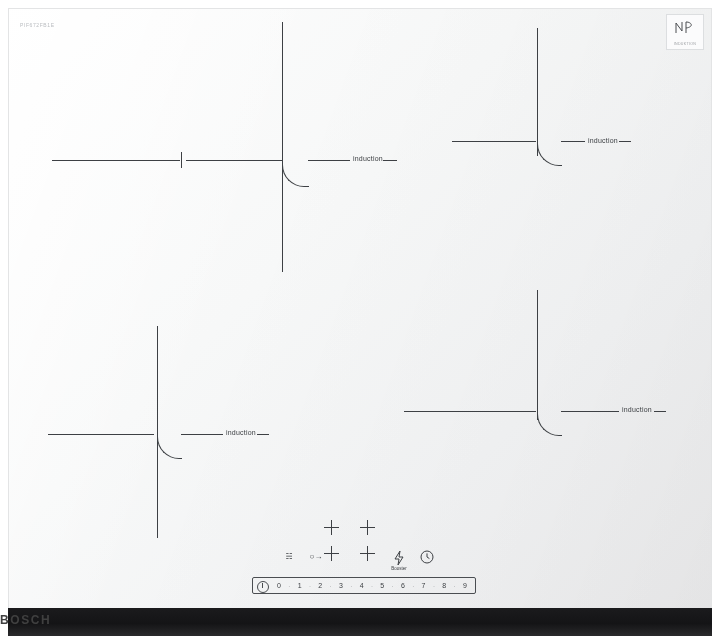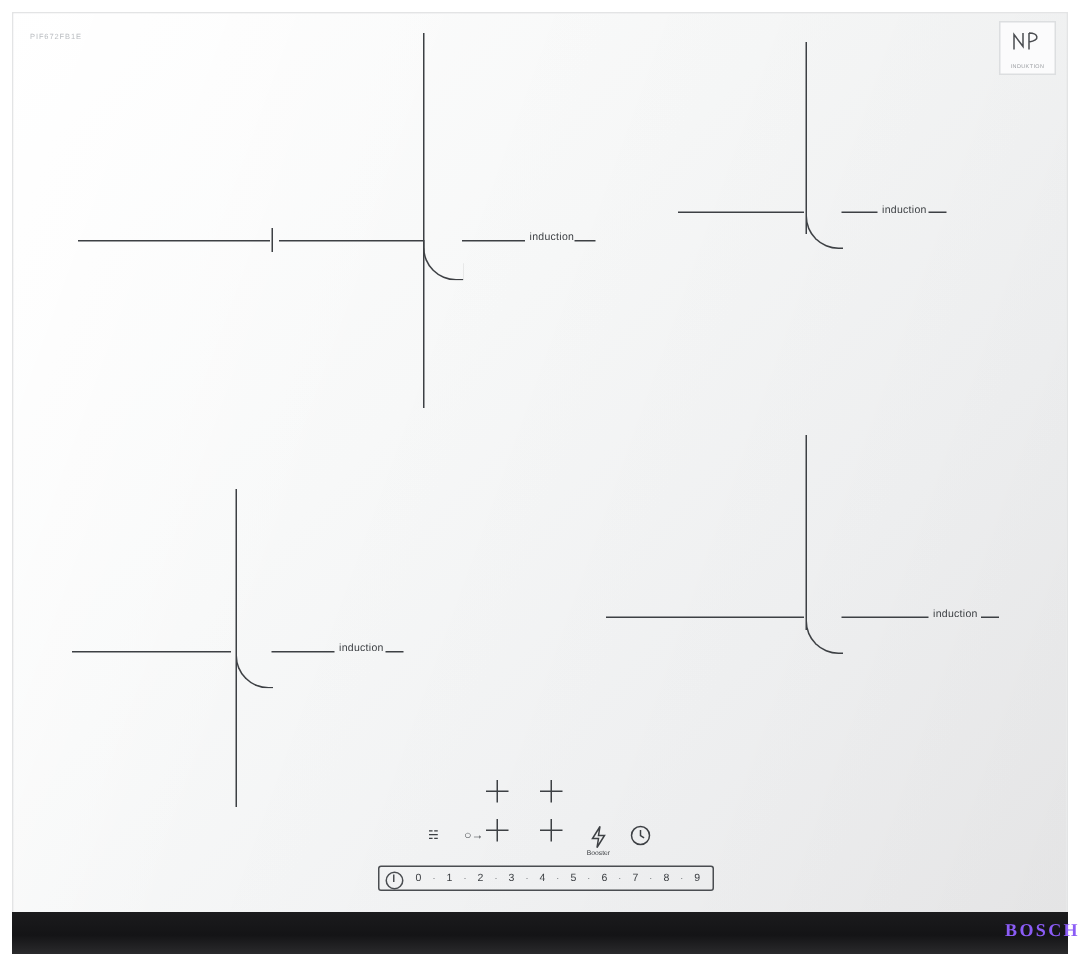--- a/index.html
+++ b/index.html
@@ -46,26 +46,25 @@
     left: 8px;
     top: 608px;
     width: 704px;
     height: 28px;
     background: linear-gradient(180deg,#1b1b1d 0%,#141416 55%,#2a2a2c 100%);
   }
   .brand {
     position: absolute;
     left: 0; right: 0;
     top: 613px;
-    text-align: right;
-    color: #8b5cf6;
+    text-align: left;
+    color: #404040;
     font-size: 12px;
     letter-spacing: 1.6px;
     font-weight: bold;
-    font-family: Liberation Serif, serif;
   }
 
   
   .model-code {
     position: absolute;
     left: 20px;
     top: 22px;
     font-size: 5px;
     letter-spacing: .6px;
     color: #b9bcc0;

